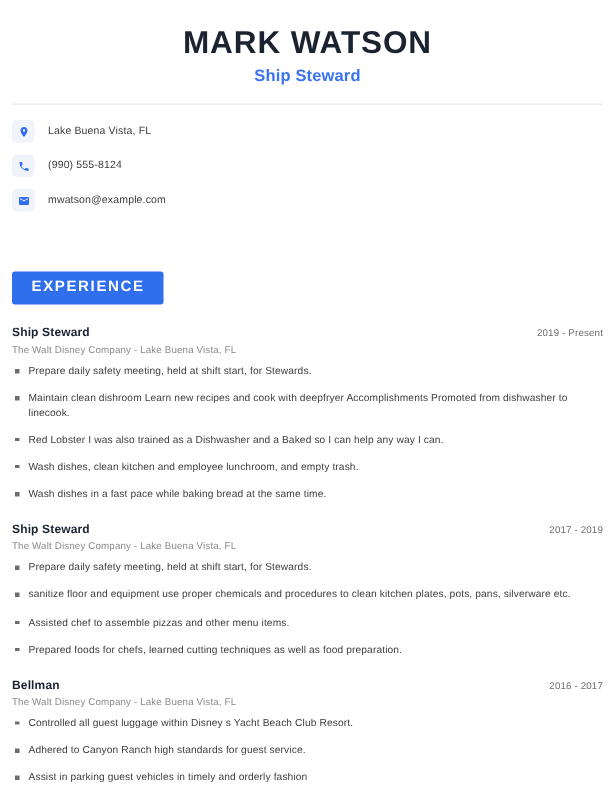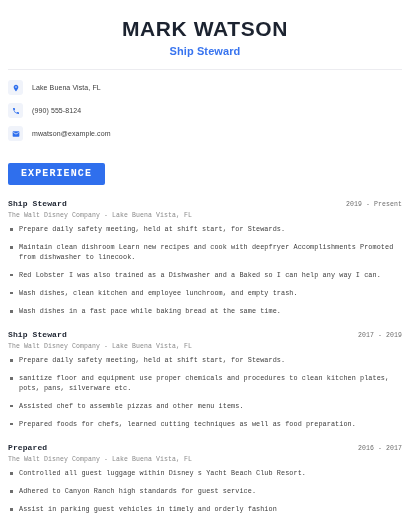--- a/index.html
+++ b/index.html
@@ -91,21 +91,21 @@
     display: inline-block;
     background: #2f6fed;
     color: #ffffff;
     font-size: 10px;
     font-weight: bold;
     letter-spacing: 1.1px;
     padding: 5px 13px 6px 13px;
     border-radius: 2px;
   }
 
-  .section-experience { margin-top: 22px; font-family: Liberation Mono, monospace; }
+  .section-experience { margin-top: 40px; }
   .section-skills { margin-top: 24px; }
 
   
   .entry { margin-top: 14px; }
 
   .entry-head {
     display: flex;
     align-items: baseline;
     justify-content: space-between;
   }
@@ -228,21 +228,21 @@
       <ul class="bullets">
         <li>Prepare daily safety meeting, held at shift start, for Stewards.</li>
         <li>sanitize floor and equipment use proper chemicals and procedures to clean kitchen plates, pots, pans, silverware etc.</li>
         <li>Assisted chef to assemble pizzas and other menu items.</li>
         <li>Prepared foods for chefs, learned cutting techniques as well as food preparation.</li>
       </ul>
     </div>
 
     <div class="entry">
       <div class="entry-head">
-        <span class="entry-role">Prepared</span>
+        <span class="entry-role">Bellman</span>
         <span class="entry-dates">2016 - 2017</span>
       </div>
       <div class="entry-meta">The Walt Disney Company  - Lake Buena Vista, FL</div>
       <ul class="bullets">
         <li>Controlled all guest luggage within Disney s Yacht Beach Club Resort.</li>
         <li>Adhered to Canyon Ranch high standards for guest service.</li>
         <li>Assist in parking guest vehicles in timely and orderly fashion</li>
       </ul>
     </div>
   </div>

